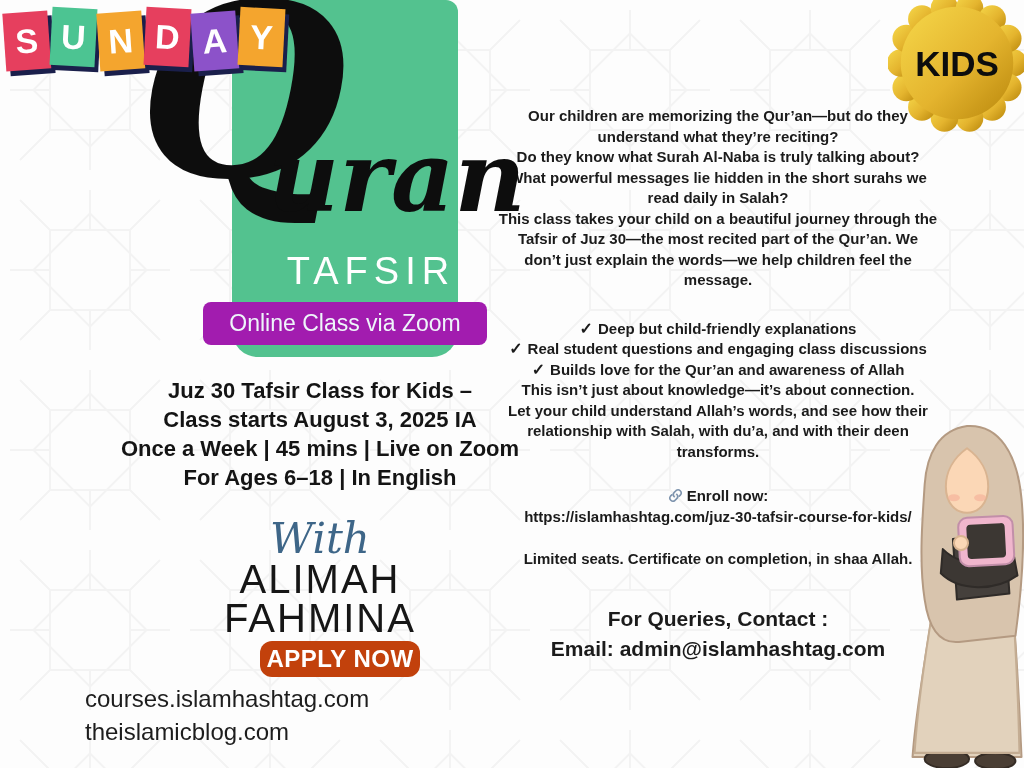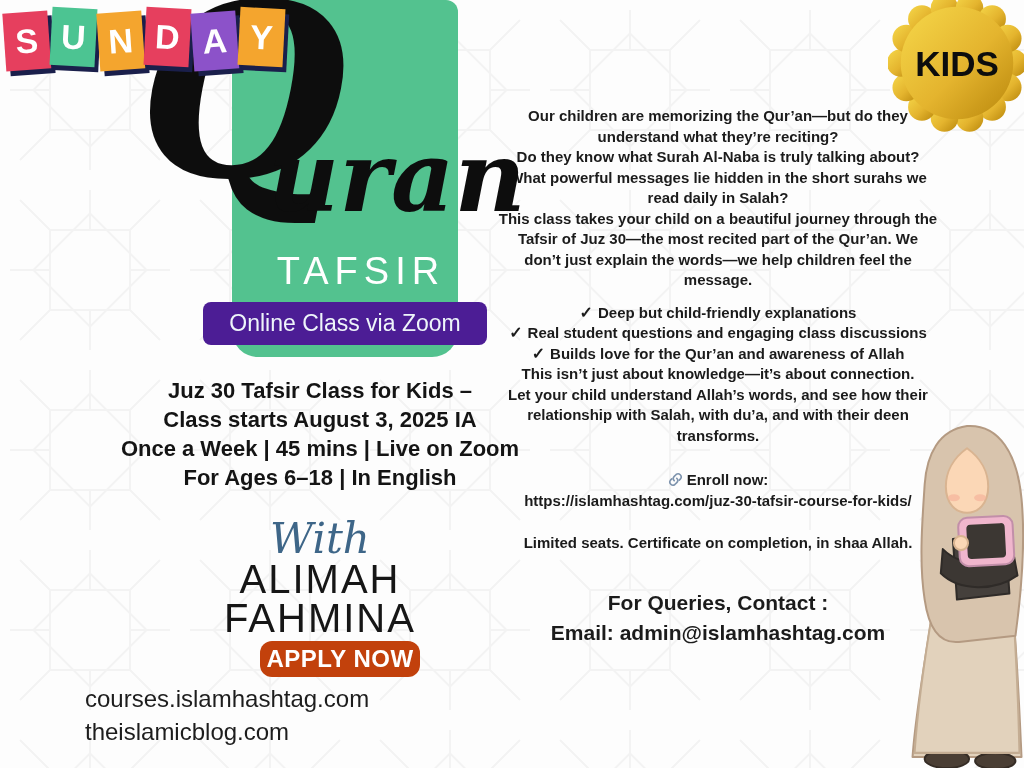--- a/index.html
+++ b/index.html
@@ -37,27 +37,27 @@
     left: 138px; top: -40px; z-index: 3;
     font-family: "DejaVu Serif", serif; font-style: italic;
     font-size: 240px; line-height: 1.1; color: #0d0d0d; font-weight: bold;
   }
   .script-uran {
     left: 268px; top: 128px; z-index: 3;
     font-family: "DejaVu Serif", serif; font-style: italic;
     font-size: 98px; line-height: 1; color: #0d0d0d; font-weight: bold;
   }
   .tafsir-label {
-    left: 248px; top: 250px; width: 226px; z-index: 3;
+    left: 258px; top: 250px; width: 226px; z-index: 3;
     text-align: center; color: #ffffff; font-size: 38px;
     letter-spacing: 6px; font-weight: 400;
   }
   .zoom-pill {
     left: 203px; top: 302px; width: 284px; height: 43px; z-index: 4;
-    background: #4c1d95; border-radius: 8px;
+    background: #a21caf; border-radius: 8px;
     display: flex; align-items: center; justify-content: center;
     color: #eef5fa; font-size: 23px;
   }
 
   
   .details-block {
     left: 75px; top: 376px; width: 490px; z-index: 2;
     text-align: center; font-weight: bold; font-size: 22px;
     line-height: 29px; color: #141414;
   }
@@ -80,21 +80,21 @@
     left: 85px; top: 682px; width: 470px; z-index: 2; text-align: left;
     font-size: 24px; line-height: 33px; color: #1d1d1d;
   }
 
   
   .right-col {
     left: 498px; top: 106px; width: 440px; z-index: 2;
     text-align: center; font-weight: bold; font-size: 15px;
     line-height: 20.5px; color: #1b1b1b;
   }
-  .features { margin-top: 12px; }
+  .features { margin-top: 28px; }
   .feat .chk { display: inline-block; margin-right: 5px; font-size: 16px; }
   .gift-block { margin-top: 26px; }
   .enroll-block { margin-top: 24px; }
   .limited-block { margin-top: 22px; }
   .contact-block { margin-top: 34px; font-size: 21px; line-height: 30px; }
   .inline-ico { display: inline-block; vertical-align: -2px; margin-right: 4px; }
 
   
   .girl-wrap { right: -2px; bottom: 0; width: 124px; height: 348px; z-index: 5; }
 </style>

